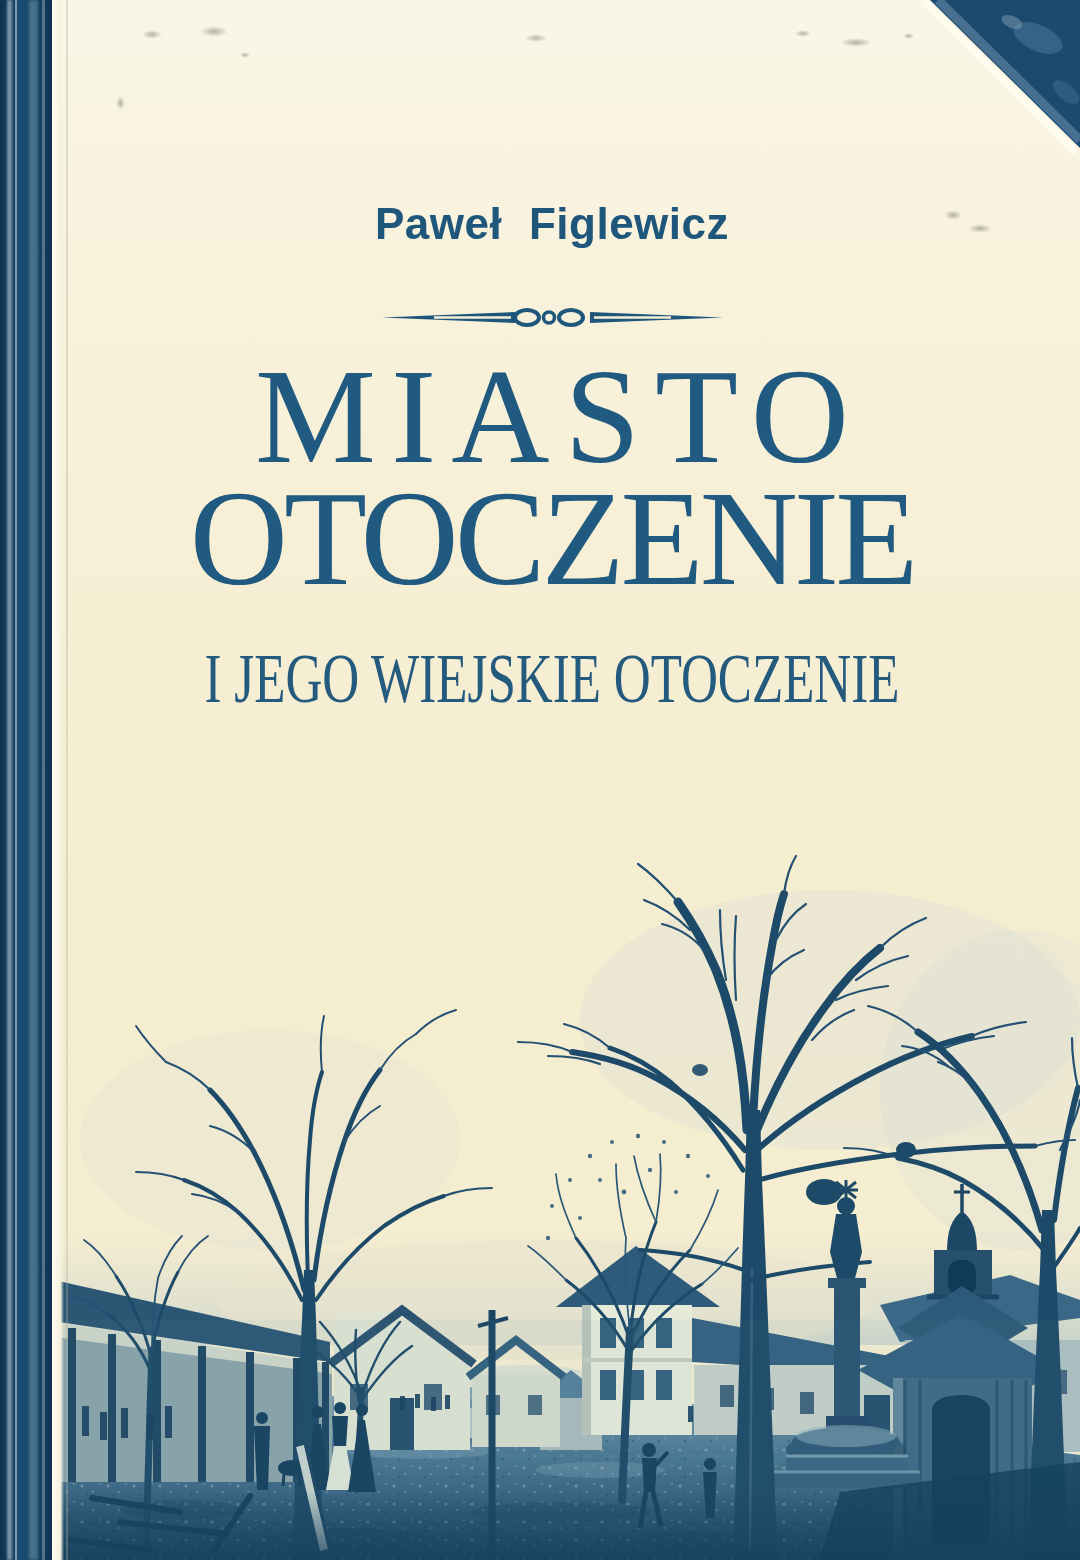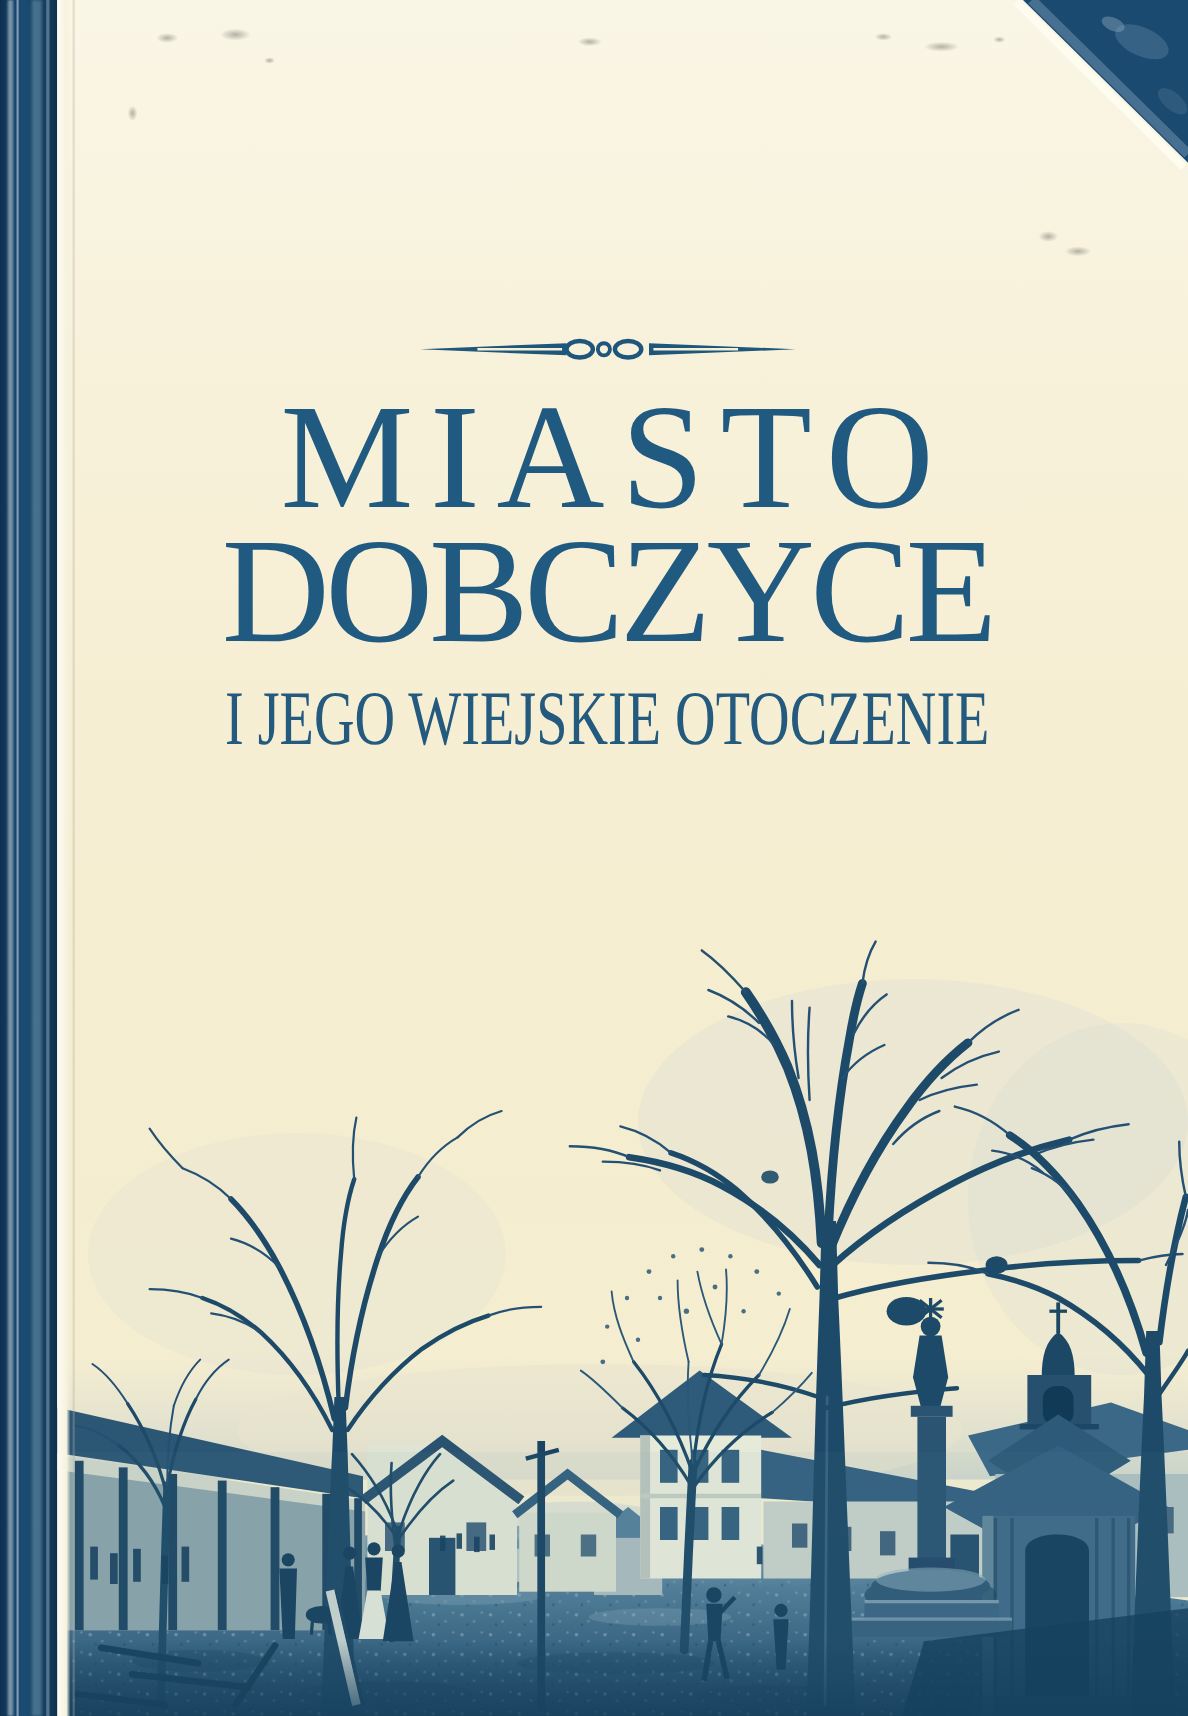--- a/index.html
+++ b/index.html
@@ -36,21 +36,21 @@
     background:radial-gradient(closest-side,rgba(120,122,112,.55),rgba(120,122,112,0));}
   
   .textline{position:absolute;left:24px;right:0;text-align:center;z-index:3;color:var(--ink-blue);}
   .author{top:199px;font-family:"Liberation Sans",sans-serif;font-weight:bold;
     font-size:44px;letter-spacing:.5px;word-spacing:14px;color:#1e567c;}
   .divider-wrap{top:306px;}
   .title{font-weight:normal;line-height:1;color:#215a80;}
   .title.l1{top:348px;font-size:136px;letter-spacing:15px;margin-right:-15px;}
   .title.l2{top:470px;font-size:136px;letter-spacing:-4px;}
   .subtitle{line-height:1;font-size:70px;color:#235a7e;}
-  .subtitle.l1{top:619px;}
+  .subtitle.l1{top:644px;}
   .subtitle.l2{top:712px;}
   .subtitle span{display:inline-block;transform:scaleX(.73);transform-origin:50% 50%;white-space:nowrap;}
 </style>
 </head>
 <body>
 
 <div class="cover">
 
   <svg class="photo" viewBox="0 0 1080 710" role="img" aria-label="Blue duotone photograph of the old Dobczyce market square with bare trees, cottages, a domed chapel, a fountain and townspeople">
     <defs>
@@ -419,33 +419,34 @@
   <i class="sm" style="left:200px;top:26px;width:28px;height:11px;"></i>
   <i class="sm" style="left:240px;top:52px;width:10px;height:6px;"></i>
   <i class="sm" style="left:525px;top:34px;width:22px;height:8px;"></i>
   <i class="sm" style="left:795px;top:30px;width:16px;height:7px;"></i>
   <i class="sm" style="left:840px;top:38px;width:32px;height:9px;"></i>
   <i class="sm" style="left:903px;top:33px;width:11px;height:6px;"></i>
   <i class="sm" style="left:944px;top:210px;width:18px;height:10px;"></i>
   <i class="sm" style="left:968px;top:224px;width:24px;height:9px;"></i>
   <i class="sm" style="left:116px;top:96px;width:9px;height:14px;"></i>
 
+  <div class="textline author">Paweł Figlewicz</div>
 
   <div class="textline divider-wrap">
     <svg width="345" height="23" viewBox="0 0 345 23">
       <polygon points="2,11.5 135,6 135,17" fill="#1e567c"></polygon>
       <line x1="54" y1="11.5" x2="131" y2="11.5" stroke="#f6efd4" stroke-width="2.4"></line>
       <polygon points="343,11.5 210,6 210,17" fill="#1e567c"></polygon>
       <line x1="214" y1="11.5" x2="291" y2="11.5" stroke="#f6efd4" stroke-width="2.4"></line>
       <ellipse cx="147" cy="11.5" rx="12" ry="7.5" fill="none" stroke="#1e567c" stroke-width="4"></ellipse>
       <circle cx="169" cy="11.5" r="5.5" fill="none" stroke="#1e567c" stroke-width="3.5"></circle>
       <ellipse cx="191" cy="11.5" rx="12" ry="7.5" fill="none" stroke="#1e567c" stroke-width="4"></ellipse>
     </svg>
   </div>
 
   <div class="textline title l1">MIASTO</div>
-  <div class="textline title l2">DOBCZYCE</div>
+  <div class="textline title l2">OTOCZENIE</div>
 
   <div class="textline subtitle l1">
     <span>I JEGO WIEJSKIE OTOCZENIE</span>
   </div>
 
 </div>
 
 </body></html>

